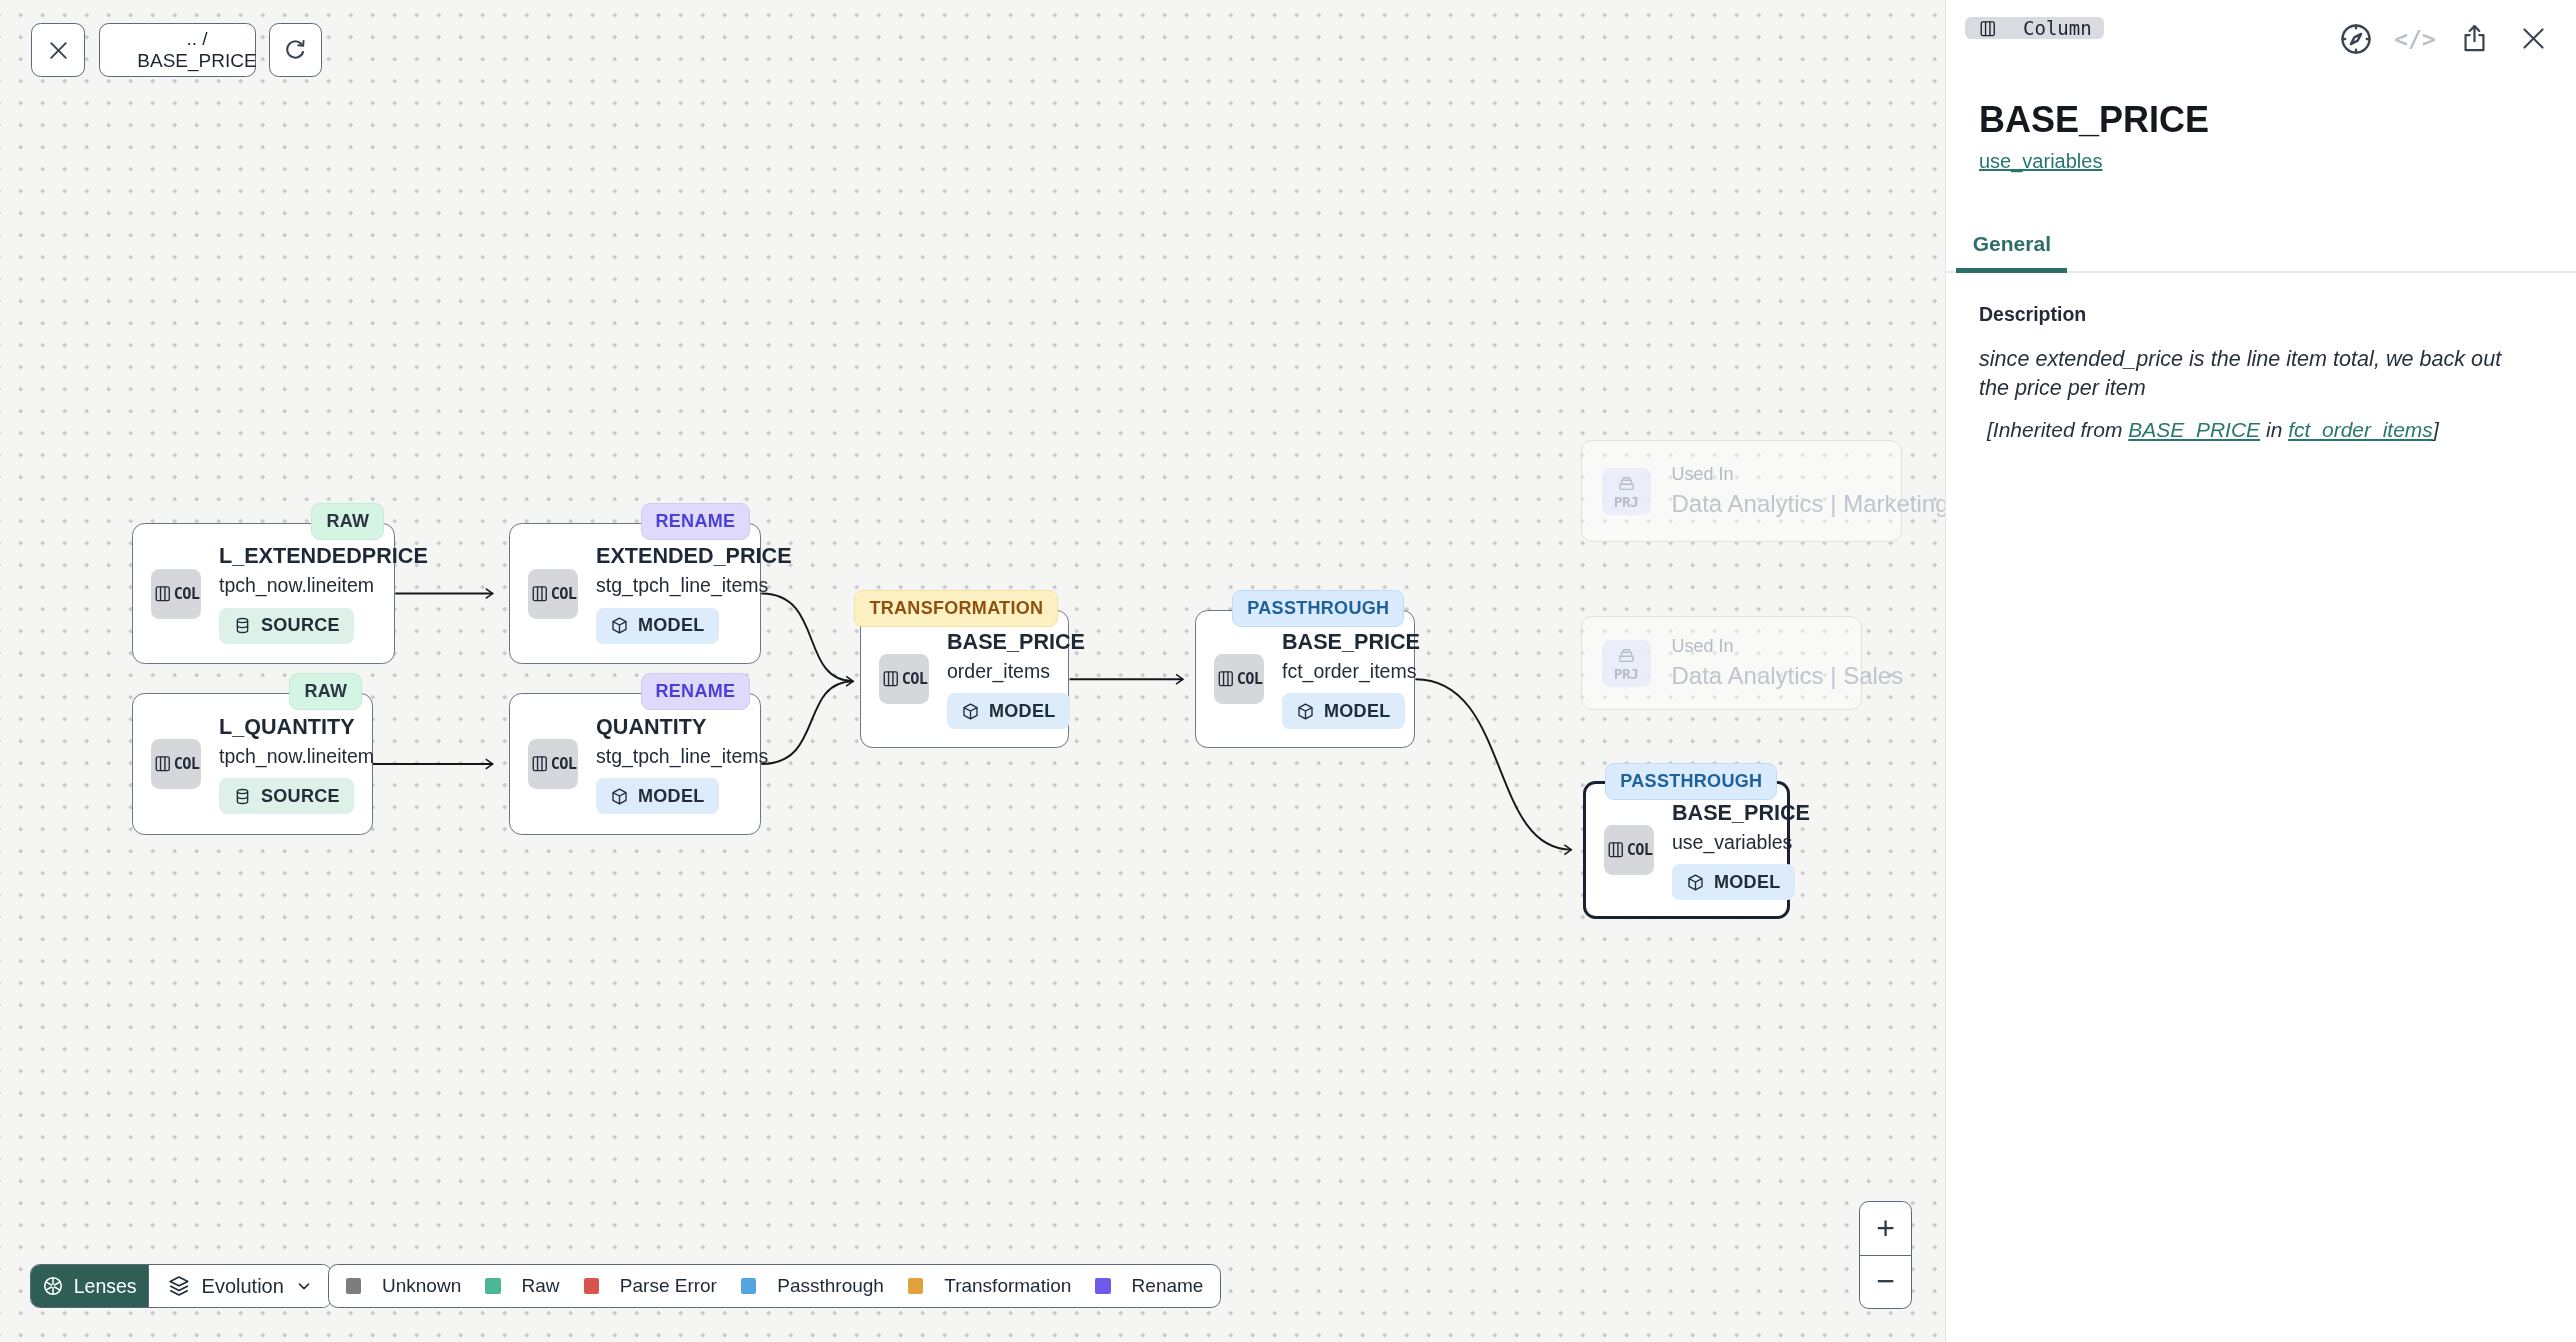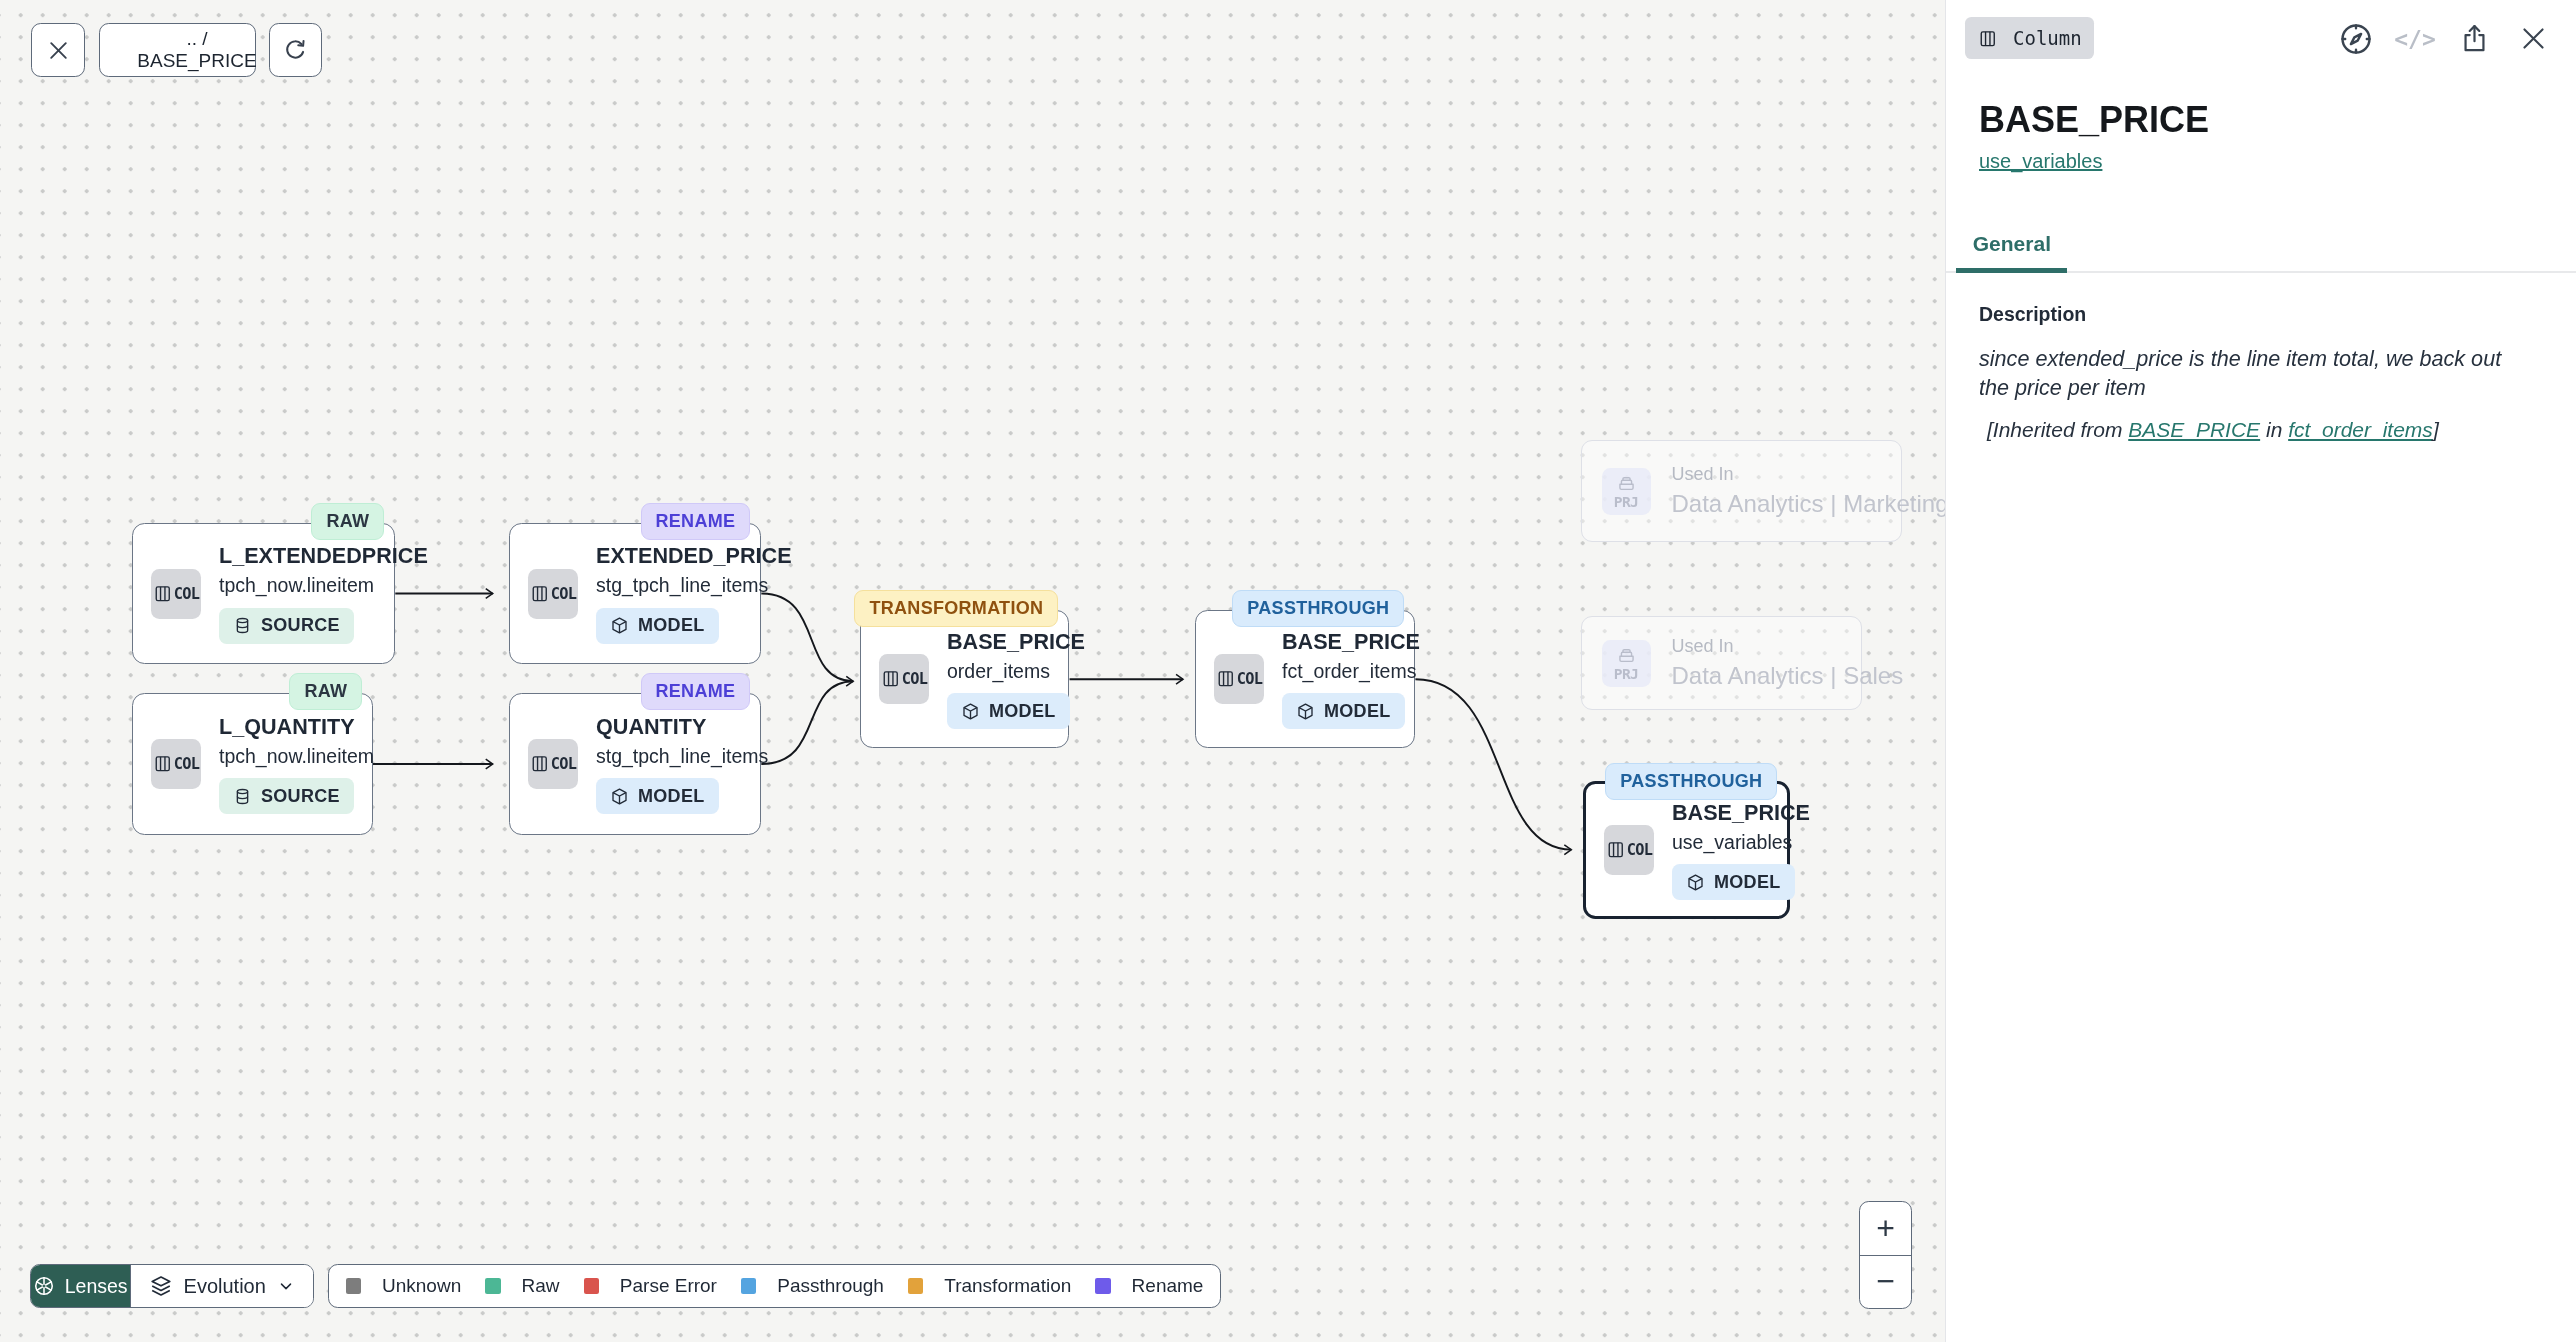--- a/index.html
+++ b/index.html
@@ -49,42 +49,42 @@
   .prjbox { width: 49px; height: 47px; background: rgba(231,234,248,.8); border-radius: 8.4px; flex: none;
             display: flex; flex-direction: column; align-items: center; justify-content: center;
             color: #b9bdcb; }
   .prjbox .k { font-family: "DejaVu Sans Mono", monospace; font-size: 14.6px; font-weight: 700; letter-spacing: -0.7px; }
   .ghost-label { font-size: 18px; color: #b6bac3; }
   .ghost-name  { font-size: 24px; color: #c1c4cd; margin-top: 5.6px; white-space: nowrap; }
 
   
   .lens-group { position: absolute; left: 30px; top: 1264px; height: 44px; display: flex;
                 border-radius: 9.7px; overflow: hidden; border: 1.7px solid #5e6a7a; }
-  .lenses-btn { display: flex; align-items: center; gap: 9.7px; padding: 0 2px; color: #fff;
+  .lenses-btn { display: flex; align-items: center; gap: 9.7px; padding: 0 11px; color: #fff;
                 font-size: 19.5px; cursor: pointer; }
   .mode-btn { display: flex; align-items: center; gap: 11px; padding: 0 18px; background: #fff;
               color: #222b38; font-size: 20px; border-left: 1.7px solid #5e6a7a; cursor: pointer; }
   .legend { position: absolute; left: 328px; top: 1264px; height: 44px; background: #fff;
             border: 1.7px solid #5e6a7a; border-radius: 9.7px; display: flex; align-items: center;
             gap: 24px; padding: 0 16.7px; }
   .legend-item { display: flex; align-items: center; gap: 21px; font-size: 19px; color: #1f2835; }
   .sw { width: 15.3px; height: 15.3px; border-radius: 2.1px; flex: none; }
 
   
   .zoomctl { position: absolute; left: 1859px; top: 1201px; width: 53px; height: 108px; background: #fff;
              border: 1.7px solid #5e6a7a; border-radius: 9.7px; display: flex; flex-direction: column; }
   .zoomctl button { flex: 1; background: none; border: none; font-size: 32px; color: #2e3946;
                     font-family: "Liberation Sans", sans-serif; cursor: pointer; }
   .zoomctl button:first-child { border-bottom: 1.7px solid #5e6a7a; }
 
   
   .sidebar { position: absolute; right: 0; top: 0; width: 631px; height: 1343px; background: #fff;
              border-left: 1.4px solid #e4e5e9; }
-  .entity-badge { position: absolute; left: 19px; top: 17.4px; height: 42px; background: #d9dbe0;
-                  border-radius: 6.3px; display: flex; align-items: center; gap: 16px; padding: 0 12.5px;
+  .entity-badge { position: absolute; left: 19px; top: 17.4px; height: 22px; background: #d9dbe0;
+                  border-radius: 6.3px; display: flex; align-items: center; gap: 26px; padding: 0 12.5px;
                   font-family: "DejaVu Sans Mono", monospace; font-size: 19px; color: #1d2530; }
   .side-icons { position: absolute; right: 24px; top: 19.5px; display: flex; align-items: center; gap: 21px; }
   .side-icons .icobtn { width: 38px; height: 38px; display: flex; align-items: center; justify-content: center;
                         color: #3a4450; background: none; border: none; cursor: pointer; }
   .codeicon { font-family: "DejaVu Sans Mono", monospace; font-size: 23px; color: #b9bec7; font-weight: 700; }
   .side-title { position: absolute; left: 33px; top: 99px; font-size: 36px; font-weight: 700; color: #15181c; }
   .side-link { position: absolute; left: 33px; top: 150px; font-size: 20px; color: #27776d;
                text-decoration: underline; cursor: pointer; }
   .tabbar { position: absolute; left: 0; top: 220px; width: 100%; height: 53px; border-bottom: 2.1px solid #e8e9eb; }
   .tab { position: absolute; left: 10.4px; top: 0; width: 111px; height: 53px; display: flex;

